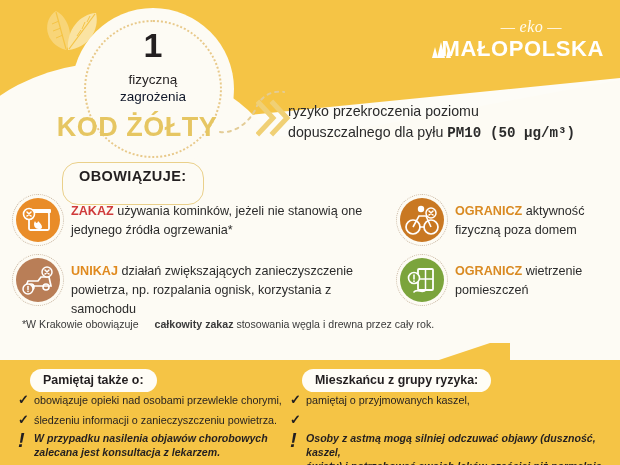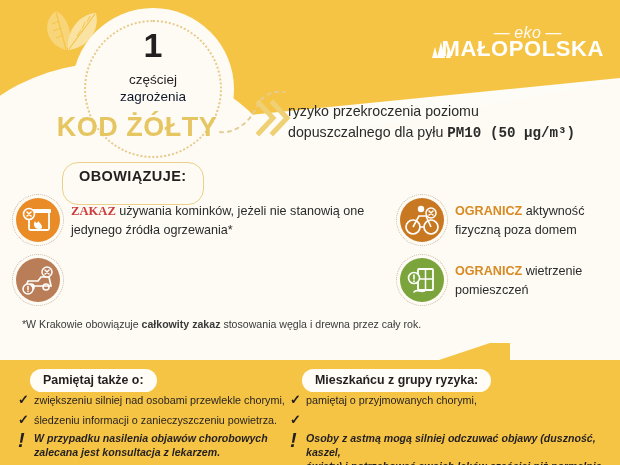--- a/index.html
+++ b/index.html
@@ -68,23 +68,23 @@
 
   .risk-text{
     position:absolute; left:288px; top:101px; width:330px;
     font-size:14.2px; line-height:1.5; color:#2b2b2b;
   }
   .risk-text b{ font-weight:bold;font-family:Liberation Mono, monospace; }
 
   
   .logo{ position:absolute; right:16px; top:16px; width:190px; height:50px; }
   .logo-eko{
-    position:absolute; right:42px; top:8px;
+    position:absolute; right:42px; top:2px;
     font-size:16px; font-style:italic; color:#fffbf0;
-    font-family:Liberation Sans, sans-serif; letter-spacing:0.5px;
+    font-family:Liberation Serif, serif; letter-spacing:0.5px;
   }
   .logo-eko:before{ content:"—"; margin-right:4px; }
   .logo-eko:after{ content:"—"; margin-left:4px; }
   .logo-name{
     position:absolute; right:0; top:20px;
     font-size:22px; font-weight:bold; color:#ffffff; letter-spacing:0.6px;
   }
   .logo-mark{ position:absolute; right:150px; top:22px; width:24px; height:22px; }
 
   
@@ -103,35 +103,35 @@
   }
   .ic .dots{
     position:absolute; left:-4px; top:-4px; right:-4px; bottom:-4px;
     border:1.5px dotted #cbb9a4; border-radius:50%;
   }
   .ic-orange{ background:#e98c28; }
   .ic-brown{ background:#b97e57; }
   .ic-obr{ background:#c97822; }
   .ic-green{ background:#7ba43c; }
   .itxt{ font-size:12.6px; line-height:1.5; color:#2b2b2b; padding-top:4px; }
-  .kw-red{ color:#cf3a3a; font-weight:bold;font-family:Liberation Serif, serif; }
+  .kw-red{ color:#cf3a3a; font-weight:bold; }
   .kw-or{ color:#e08a1e; font-weight:bold; }
   .kw-or2{ color:#d98a22; font-weight:bold; }
   .itxt b{ font-weight:bold; }
 
   .i1{ left:16px; top:198px; width:360px; }
   .i2{ left:16px; top:258px; width:380px; }
   .i3{ left:400px; top:198px; width:215px; }
   .i4{ left:400px; top:258px; width:215px; }
 
   .footnote{
     position:absolute; left:22px; top:318px; width:470px;
     font-size:10.6px; color:#3a3a3a;
   }
-  .footnote b{ font-weight:bold; }
+  .footnote b{ font-weight:bold;margin-left:13px; }
 
   
   .bottom-band{
     position:absolute; left:0; top:360px; width:620px; height:105px;
     background:#f5c445;
     clip-path: polygon(0 0, 452px 0, 478px 0, 620px 0, 620px 105px, 0 105px);
   }
   .bottom-notch{
     position:absolute; left:430px; top:343px; width:80px; height:20px;
     background:#f5c445;
@@ -170,21 +170,21 @@
     <path d="M20 8 L30 45" stroke="#f5c445" stroke-width="1.2" fill="none"></path>
     <path d="M23 17 L16 20 M25 24 L17 27 M27 31 L20 34" stroke="#f5c445" stroke-width="1" fill="none"></path>
     <path d="M32 46 C30 26 44 10 60 9 C64 26 52 44 32 46 Z" fill="#fae3a2"></path>
     <path d="M59 10 L33 45" stroke="#f5c445" stroke-width="1.2" fill="none"></path>
     <path d="M51 18 L54 12 M46 25 L49 18 M41 32 L45 26" stroke="#f5c445" stroke-width="1" fill="none"></path>
   </svg>
 
   <div class="circle-main"></div>
   <div class="circle-dotted"></div>
   <div class="deg-num">1</div>
-  <div class="deg-l1">częściej</div>
+  <div class="deg-l1">fizyczną</div>
   <div class="deg-l2">zagrożenia</div>
   <div class="kod">KOD ŻÓŁTY</div>
 
   <svg class="dotted-tail" viewBox="0 0 70 50">
     <path d="M4 46 C18 48 34 36 40 22 C45 10 56 4 68 6" stroke="#e3cc96" stroke-width="2" fill="none" stroke-dasharray="3 5" stroke-linecap="round"></path>
   </svg>
   <svg class="chev" viewBox="0 0 46 44">
     <path d="M3 7 L17 22 L3 37" stroke="#f0d075" stroke-width="5" fill="none" stroke-linecap="square"></path>
     <path d="M17 7 L31 22 L17 37" stroke="#f0d075" stroke-width="5" fill="none" stroke-linecap="square"></path>
   </svg>
@@ -229,20 +229,23 @@
         <path d="M10 28 L12 23 L22 23 L25 19 L33 19 L35 28 Z" fill="none" stroke="#fff" stroke-width="1.7"></path>
         <circle cx="15" cy="29" r="3" fill="none" stroke="#fff" stroke-width="1.6"></circle>
         <circle cx="30" cy="29" r="3" fill="none" stroke="#fff" stroke-width="1.6"></circle>
         <circle cx="31" cy="14" r="5" fill="#b97e57" stroke="#fff" stroke-width="1.5"></circle>
         <path d="M29 12 L33 16 M33 12 L29 16" stroke="#fff" stroke-width="1.5" stroke-linecap="round"></path>
         <circle cx="12" cy="31" r="5" fill="#b97e57" stroke="#fff" stroke-width="1.5"></circle>
         <path d="M12 28.5 L12 31.5" stroke="#fff" stroke-width="1.5" stroke-linecap="round"></path>
         <circle cx="12" cy="33.4" r="0.8" fill="#fff"></circle>
       </svg>
     </div>
+    <div class="itxt">
+      <b class="kw-or">UNIKAJ</b><span> działań zwiększających zanieczyszczenie powietrza, np. rozpalania ognisk, korzystania z samochodu</span>
+    </div>
   </div>
 
   <div class="item i3">
     <div class="ic ic-obr">
       <span class="dots"></span>
       <svg viewBox="0 0 44 44" width="44" height="44">
         <circle cx="13" cy="29" r="7" fill="none" stroke="#fff" stroke-width="1.7"></circle>
         <circle cx="31" cy="29" r="7" fill="none" stroke="#fff" stroke-width="1.7"></circle>
         <path d="M13 29 L19 18 L26 18 L31 29 M19 29 L25 29" stroke="#fff" stroke-width="1.6" fill="none"></path>
         <circle cx="21" cy="11" r="3.2" fill="#fff"></circle>
@@ -278,39 +281,39 @@
 
   <div class="bottom-band"></div>
   <div class="bottom-notch"></div>
 
   <div class="pill pill1">Pamiętaj także o:</div>
   <div class="pill pill2">Mieszkańcu z grupy ryzyka:</div>
 
   <div class="blist bl1">
     <div class="brow">
       <span class="bchk">✓</span>
-      <span>zwiększeniu silniej nad osobami przewlekle chorymi,</span>
+      <span>obowiązuje opieki nad osobami przewlekle chorymi,</span>
     </div>
     <div class="brow">
       <span class="bchk">✓</span>
       <span>śledzeniu informacji o zanieczyszczeniu powietrza.</span>
     </div>
     <div class="brow" style="margin-top:3px;">
       <span class="bexcl">!</span>
       <span class="bital">
         <span>W przypadku nasilenia objawów chorobowych</span><br>
         <span>zalecana jest konsultacja z lekarzem.</span>
       </span>
     </div>
   </div>
 
   <div class="blist bl2">
     <div class="brow">
       <span class="bchk">✓</span>
-      <span>pamiętaj o przyjmowanych chorymi,</span>
+      <span>pamiętaj o przyjmowanych kaszel,</span>
     </div>
     <div class="brow">
       <span class="bchk">✓</span>
     </div>
     <div class="brow" style="margin-top:3px;">
       <span class="bexcl">!</span>
       <span class="bital">
         <span>Osoby z astmą mogą silniej odczuwać objawy (duszność, kaszel,</span><br>
         <span>świsty) i potrzebować swoich leków częściej niż normalnie.</span>
       </span>

